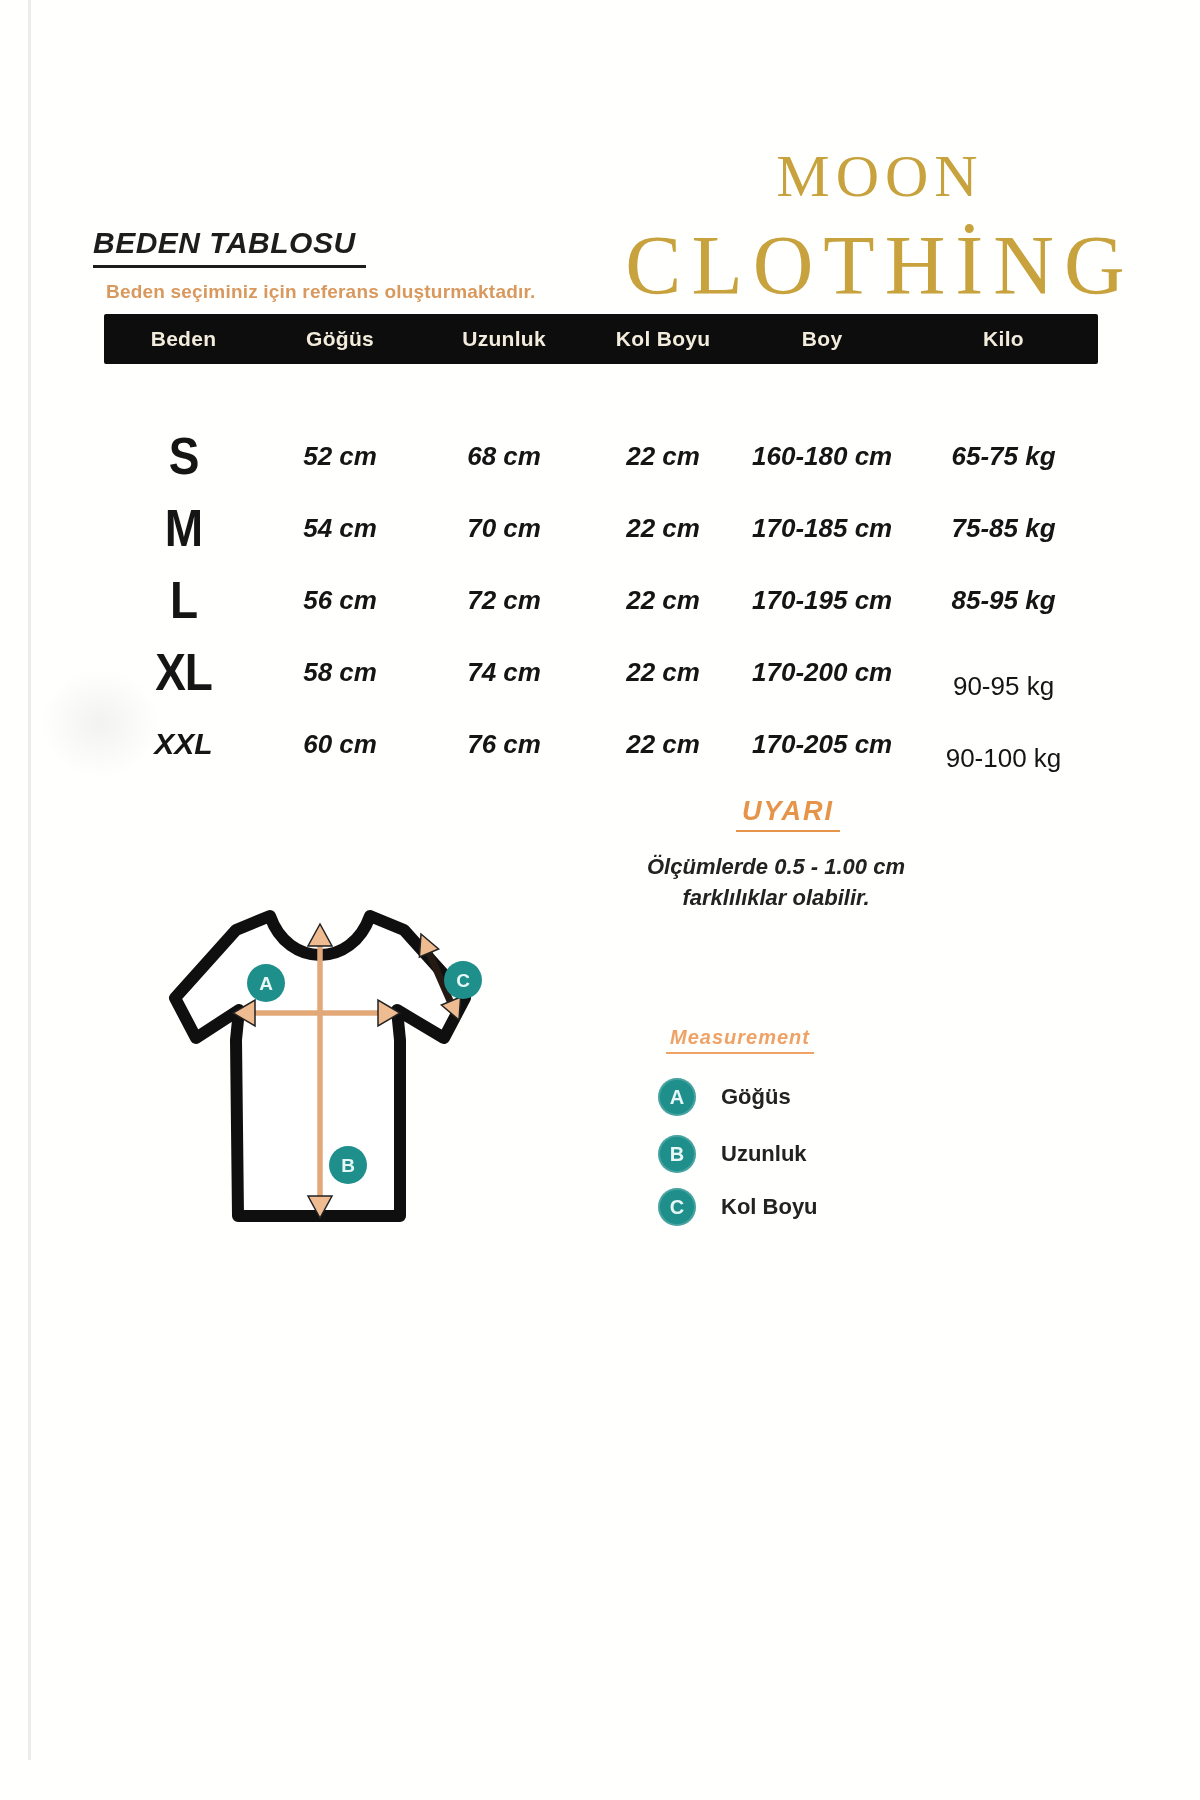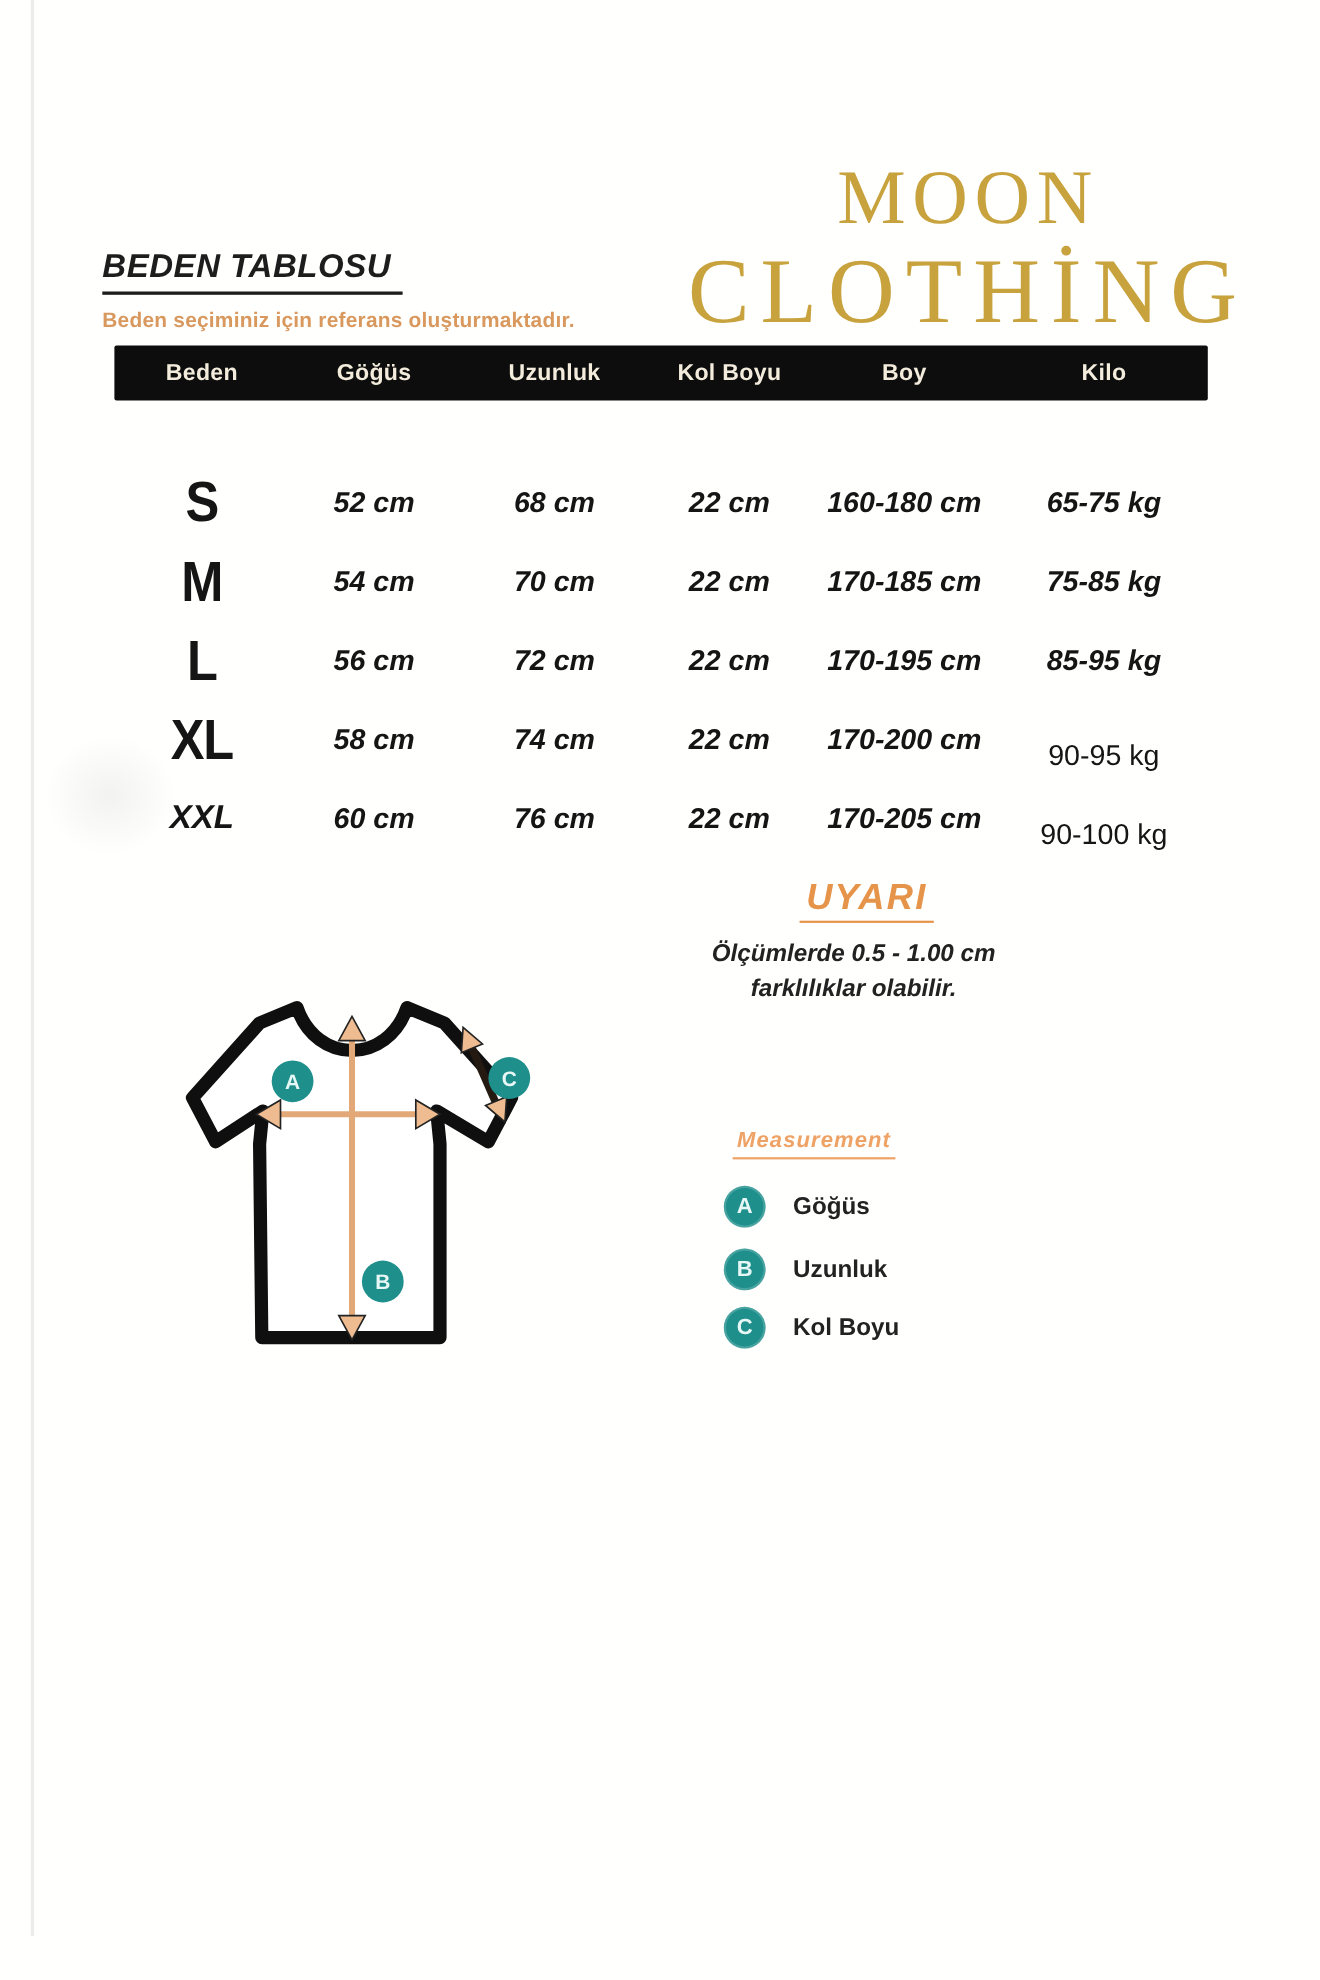--- a/index.html
+++ b/index.html
@@ -11,48 +11,48 @@
   .left-line{position:absolute;left:28px;top:0;width:3px;height:1760px;background:#ececec;}
   .smudge{position:absolute;left:40px;top:668px;width:120px;height:110px;
     background:radial-gradient(ellipse at center,rgba(0,0,0,0.05),rgba(0,0,0,0) 70%);}
 
   
   .page-title{
     position:absolute;left:93px;top:226px;font-size:30px;font-weight:800;font-style:italic;
     letter-spacing:.5px;color:#1d1d1d;border-bottom:3.5px solid #1d1d1d;padding:0 10px 5px 0;
   }
   .page-subtitle{
-    position:absolute;left:93px;top:281px;font-size:19px;font-weight:700;color:var(--sand,#d9995e);
+    position:absolute;left:106px;top:281px;font-size:19px;font-weight:700;color:var(--sand,#d9995e);
     letter-spacing:.2px;
   }
 
   
   .brand{position:absolute;left:580px;top:0;width:600px;text-align:center;
     font-family:"Liberation Serif",serif;color:var(--brand-gold,#c7a23d);}
-  .brand-line1{position:absolute;left:0;right:0;top:146px;font-size:70px;letter-spacing:6px;line-height:1;}
+  .brand-line1{position:absolute;left:0;right:0;top:146px;font-size:60px;letter-spacing:6px;line-height:1;}
   .brand-line2{position:absolute;left:0;right:0;top:224px;font-size:84px;letter-spacing:10px;line-height:1;}
 
   
   .size-grid{display:grid;grid-template-columns:16% 15.5% 17.5% 14.5% 17.5% 19%;}
   .header-bar{
     position:absolute;left:104px;top:314px;width:994px;height:50px;background:#0d0d0d;
     border-radius:2px;align-items:center;
   }
   .header-cell{color:#f3ecdc;font-size:21px;font-weight:700;text-align:center;letter-spacing:.3px;}
   .rows{position:absolute;left:104px;top:420px;width:994px;}
   .row{height:72px;align-items:center;}
   .cell{text-align:center;color:#151515;font-size:26px;font-weight:700;font-style:italic;}
   .cell-size{font-size:46px;font-weight:800;font-style:normal;letter-spacing:-1px;transform:scaleY(1.12);}
   .row-xxl .cell-size{font-size:30px;font-style:italic;transform:none;letter-spacing:0;}
   .row-xl .cell-kilo,.row-xxl .cell-kilo{font-style:normal;font-weight:400;margin-top:28px;}
 
   
   .uyari-title{
     position:absolute;left:788px;top:796px;transform:translateX(-50%);
-    font-size:33px;font-weight:800;font-style:italic;letter-spacing:2px;
+    font-size:27px;font-weight:800;font-style:italic;letter-spacing:2px;
     color:var(--accent-orange,#e5944a);border-bottom:2.5px solid var(--accent-orange,#e5944a);
     padding:0 6px 3px 6px;
   }
   .warn-lines{
     position:absolute;left:776px;top:851px;transform:translateX(-50%);
     font-size:22px;font-weight:800;font-style:italic;color:#222;text-align:center;line-height:31px;
     white-space:nowrap;
   }
   .note-lines{
     position:absolute;left:836px;top:934px;transform:translateX(-50%);

